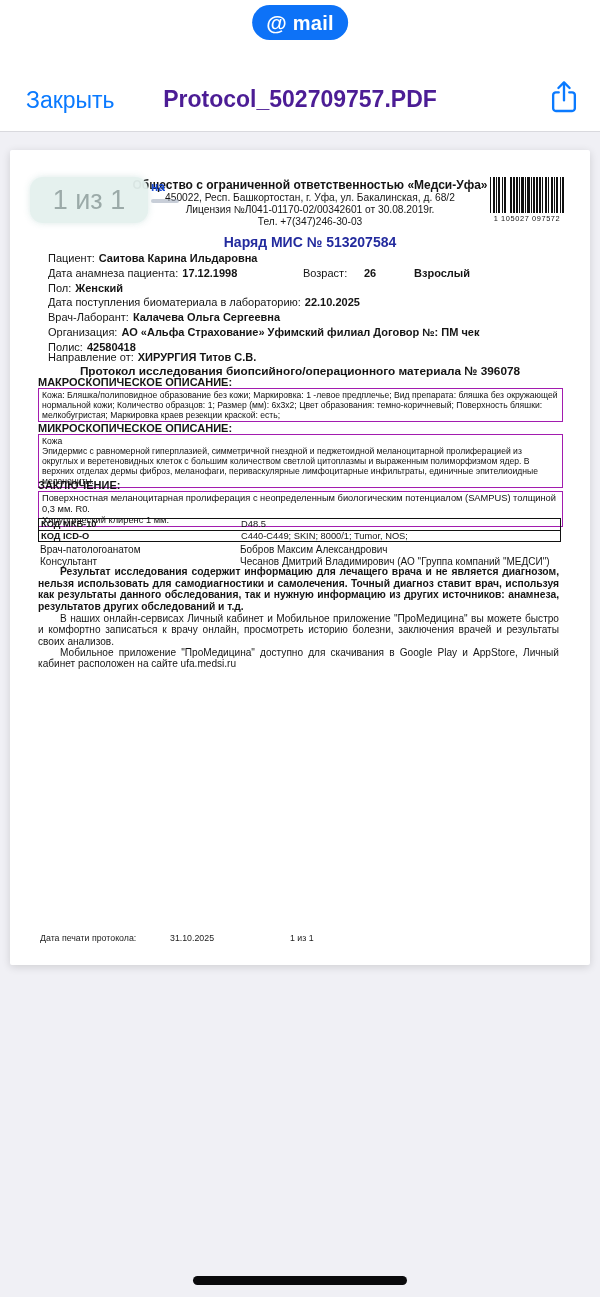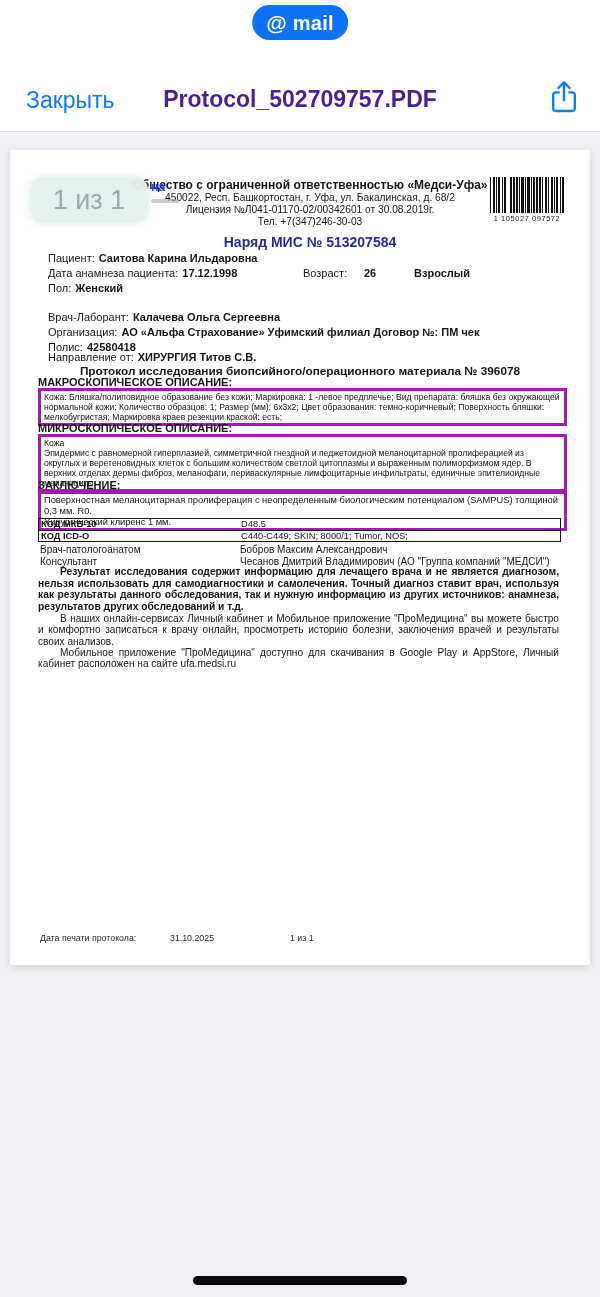--- a/index.html
+++ b/index.html
@@ -41,21 +41,21 @@
     background-image:repeating-linear-gradient(90deg,#111 0 1.4px,transparent 1.4px 2.6px,#111 2.6px 4.9px,transparent 4.9px 6px,#111 6px 6.8px,transparent 6.8px 8.2px,#111 8.2px 10.4px,transparent 10.4px 11.6px);}
   .barcode-num{font-size:7.4px;letter-spacing:.6px;margin-top:1px;white-space:nowrap;}
 
   .row{position:absolute;left:30px;font-size:11px;white-space:nowrap;margin-left:8px;}
   .row .lbl{margin-right:4px;}
   .b{font-weight:700;}
   .abs{position:absolute;top:0;}
 
   .proto-title{position:absolute;left:0;top:214px;width:580px;text-align:center;font-size:11.8px;font-weight:700;}
   .sec-title{position:absolute;left:28px;font-size:11px;font-weight:700;text-align:right;}
-  .descbox{position:absolute;left:28px;width:517px;border:3px solid #a21caf;padding:1px 3px;
+  .descbox{position:absolute;left:28px;width:517px;border:1px solid #a21caf;padding:1px 3px;
     font-size:8.6px;line-height:10px;color:#111;text-align:left;}
 
   .codes{position:absolute;left:28px;top:356px;width:521px;border:1.5px solid #111;}
   .codes-row{display:flex;align-items:center;height:10.5px;border-bottom:1.5px solid #111;}
   .codes-row:last-child{border-bottom:none;}
   .codes-label{width:200px;padding-left:2px;font-size:9.3px;font-weight:700;}
   .codes-value{font-size:9.3px;}
 
   .staff-row{position:absolute;left:30px;font-size:10px;white-space:nowrap;}
   .staff-row .val{position:absolute;left:200px;top:0;}
@@ -103,20 +103,23 @@
         <span class="lbl">Пациент:</span><span class="b">Саитова Карина Ильдаровна</span>
       </div>
       <div class="row" style="top:117px;width:520px">
         <span class="lbl">Дата анамнеза пациента:</span><span class="b">17.12.1998</span>
         <span class="abs" style="left:255px">Возраст:</span>
         <span class="abs b" style="left:316px">26</span>
         <span class="abs b" style="left:366px">Взрослый</span>
       </div>
       <div class="row" style="top:132px">
         <span class="lbl">Пол:</span><span class="b">Женский</span>
+      </div>
+      <div class="row" style="top:146px">
+        <span class="lbl">Дата поступления биоматериала в лабораторию:</span><span class="b">22.10.2025</span>
       </div>
       <div class="row" style="top:161px">
         <span class="lbl">Врач-Лаборант:</span><span class="b">Калачева Ольга Сергеевна</span>
       </div>
       <div class="row" style="top:176px">
         <span class="lbl">Организация:</span><span class="b">АО «Альфа Страхование» Уфимский филиал Договор №: ПМ чек</span>
       </div>
       <div class="row" style="top:191px">
         <span class="lbl">Полис:</span><span class="b">42580418</span>
       </div>

